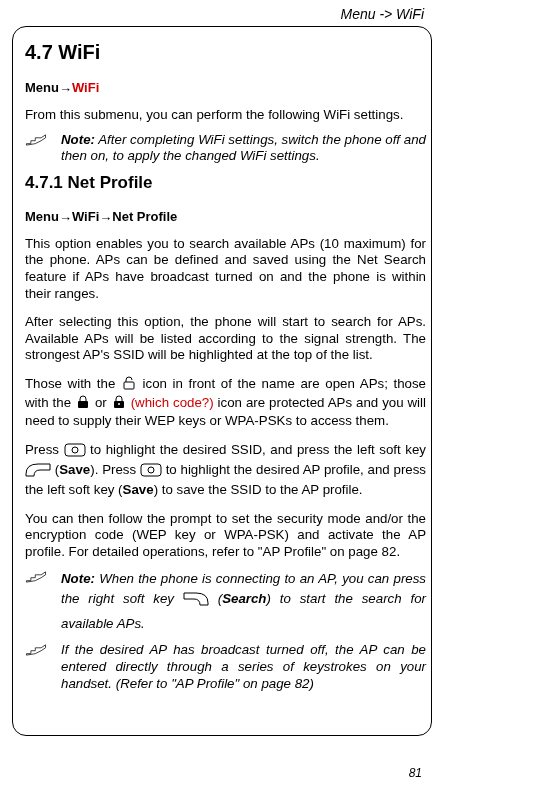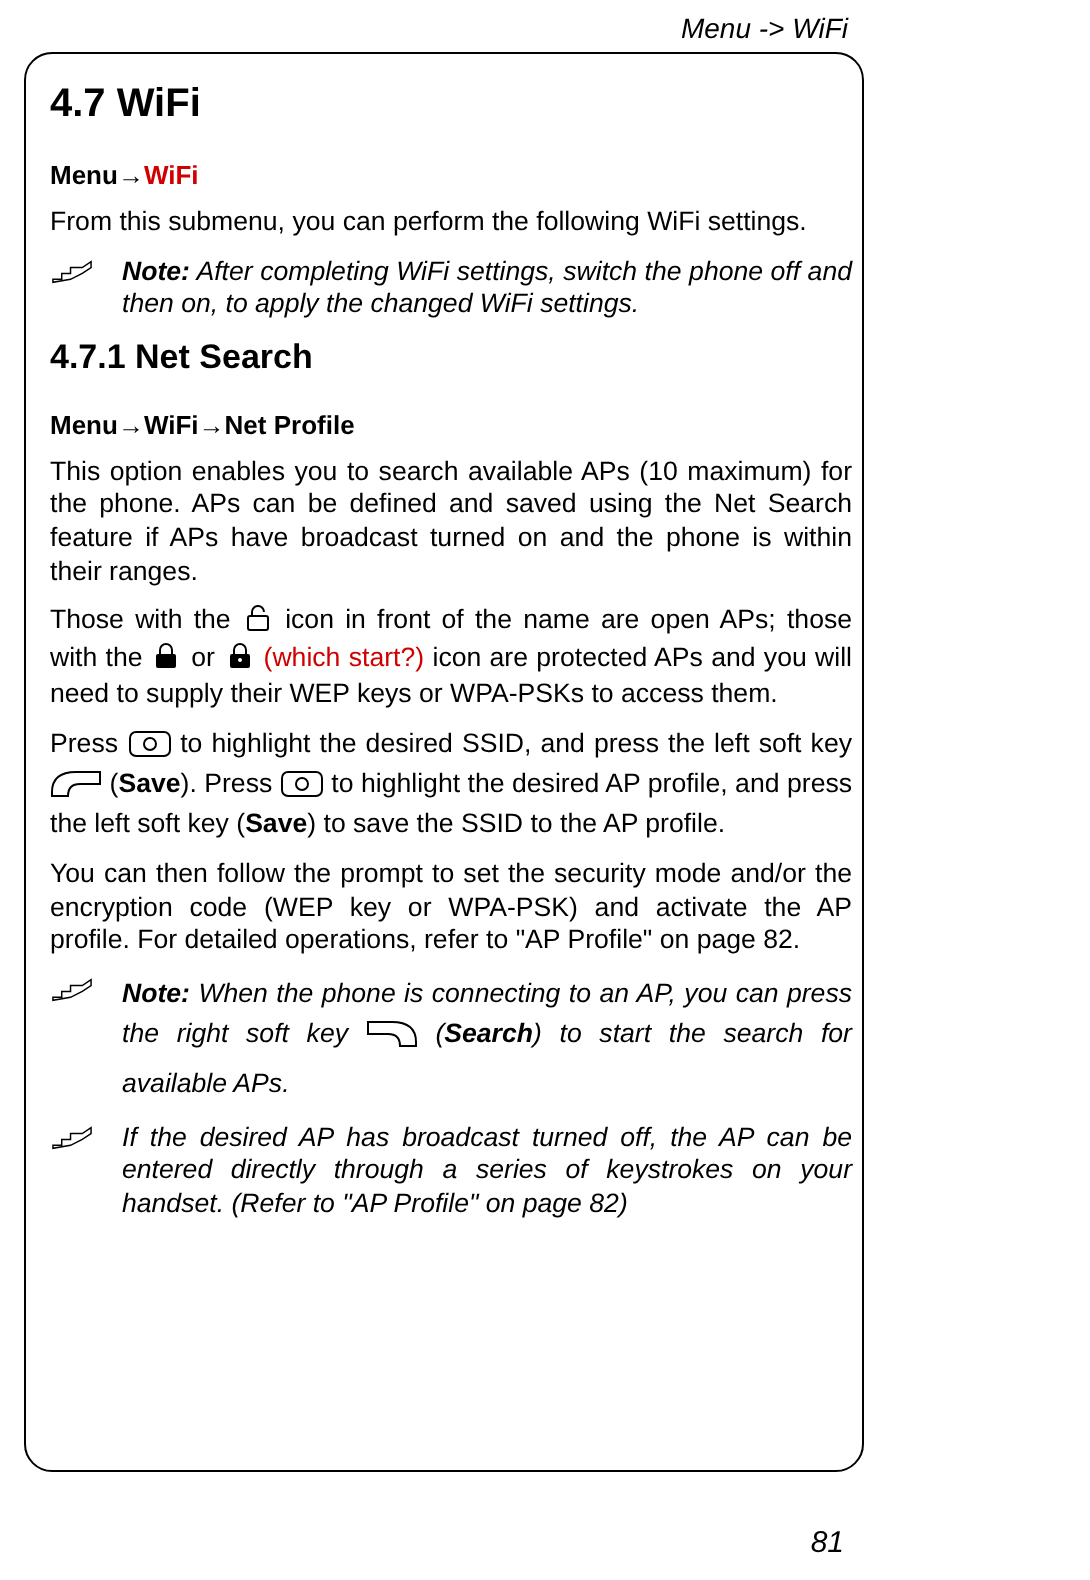--- a/index.html
+++ b/index.html
@@ -37,21 +37,21 @@
   }
   .breadcrumb {
     font-size: 13px;
     font-weight: bold;
     margin: 16px 0 8px 0;
   }
   .breadcrumb .wifi-leaf { color: #d00000; }
   .arrow { font-family: Arial, sans-serif; }
   p.body {
     font-size: 13.3px;
-    margin: 0 0 8px 0;
+    margin: 12px 0 8px 0;
     line-height: 1.25;
   }
   p.justify { text-align: justify; }
   .note-row {
     display: flex;
     align-items: flex-start;
     margin: 0 0 8px 0;
     justify-content: center;
   }
   .note-icon {
@@ -80,21 +80,21 @@
     display: inline-block;
     vertical-align: -4px;
   }
   .lock-icon { vertical-align: -2px; }
   .red { color: #d00000; }
   .page-num {
     position: absolute;
     bottom: 10px;
     right: 22px;
     font-style: italic;
-    font-size: 15px;
+    font-size: 12px;
   }
   b { font-weight: bold; }
   .flow { line-height: 1.55; }
 </style>
 </head>
 <body>
 
 <div class="page">
   <div class="header-right">Menu -&gt; WiFi</div>
 
@@ -112,27 +112,28 @@
       <div class="note-icon">
         <svg viewBox="0 0 30 18">
             <path d="M2 14 L8 14 L8 10 L14 10 L14 6 L22 6 L28 2 L28 6 L22 10 L14 14 L2 16 Z" fill="none" stroke="#000" stroke-width="1"></path>
           </svg>
       </div>
       <div class="note-text">
         <span class="label">Note:</span><span> After completing WiFi settings, switch the phone off and then on, to apply the changed WiFi settings.</span>
       </div>
     </div>
 
-    <h3 class="subsection">4.7.1 Net Search</h3>
+    <h3 class="subsection">4.7.1 Net Profile</h3>
 
     <p class="breadcrumb">
       <span>Menu</span><span class="arrow">→</span><span>WiFi</span><span class="arrow">→</span><span>Net Profile</span>
     </p>
 
     <p class="body justify">This option enables you to search available APs (10 maximum) for the phone. APs can be defined and saved using the Net Search feature if APs have broadcast turned on and the phone is within their ranges.</p>
+    <p class="body justify">After selecting this option, the phone will start to search for APs. Available APs will be listed according to the signal strength. The strongest AP's SSID will be highlighted at the top of the list.</p>
 
     <p class="body justify flow">
       <span>Those with the </span>
       <span class="inline-icon lock-icon">
         <svg width="16" height="14" viewBox="0 0 16 14">
             <rect x="3" y="6" width="10" height="7" rx="1" fill="none" stroke="#000"></rect>
             <path d="M5 6 V4 a3 3 0 0 1 6 0" fill="none" stroke="#000"></path>
           </svg>
       </span>
       <span> icon in front of the name are open APs; those with the </span>
@@ -143,21 +144,21 @@
           </svg>
       </span>
       <span> or </span>
       <span class="inline-icon lock-icon">
         <svg width="16" height="14" viewBox="0 0 16 14">
             <rect x="3" y="6" width="10" height="7" rx="1" fill="#000"></rect>
             <path d="M5 6 V4 a3 3 0 0 1 6 0 V6" fill="none" stroke="#000"></path>
             <circle cx="8" cy="9" r="1" fill="#fff"></circle>
           </svg>
       </span>
-      <span class="red"> (which start?)</span>
+      <span class="red"> (which code?)</span>
       <span> icon are protected APs and you will need to supply their WEP keys or WPA-PSKs to access them.</span>
     </p>
 
     <p class="body justify flow">
       <span>Press </span>
       <span class="inline-icon">
         <svg width="22" height="14" viewBox="0 0 22 14">
             <rect x="1" y="1" width="20" height="12" rx="3" fill="none" stroke="#000"></rect>
             <circle cx="11" cy="7" r="3" fill="none" stroke="#000"></circle>
           </svg>

